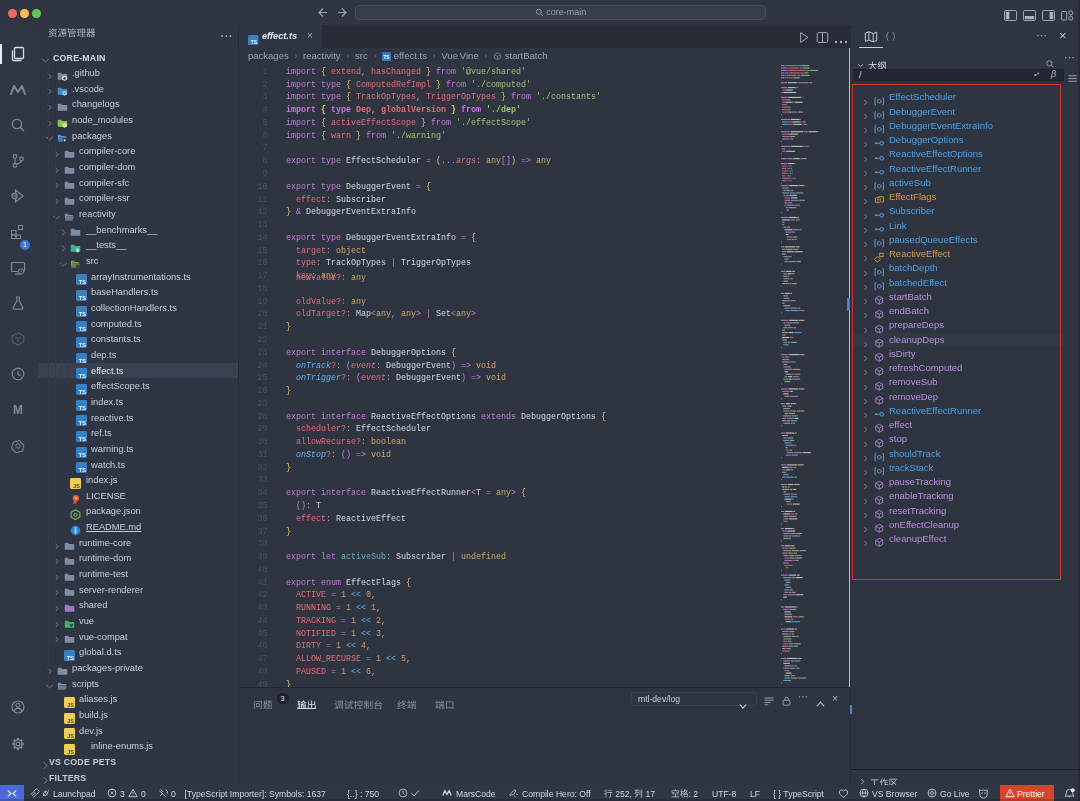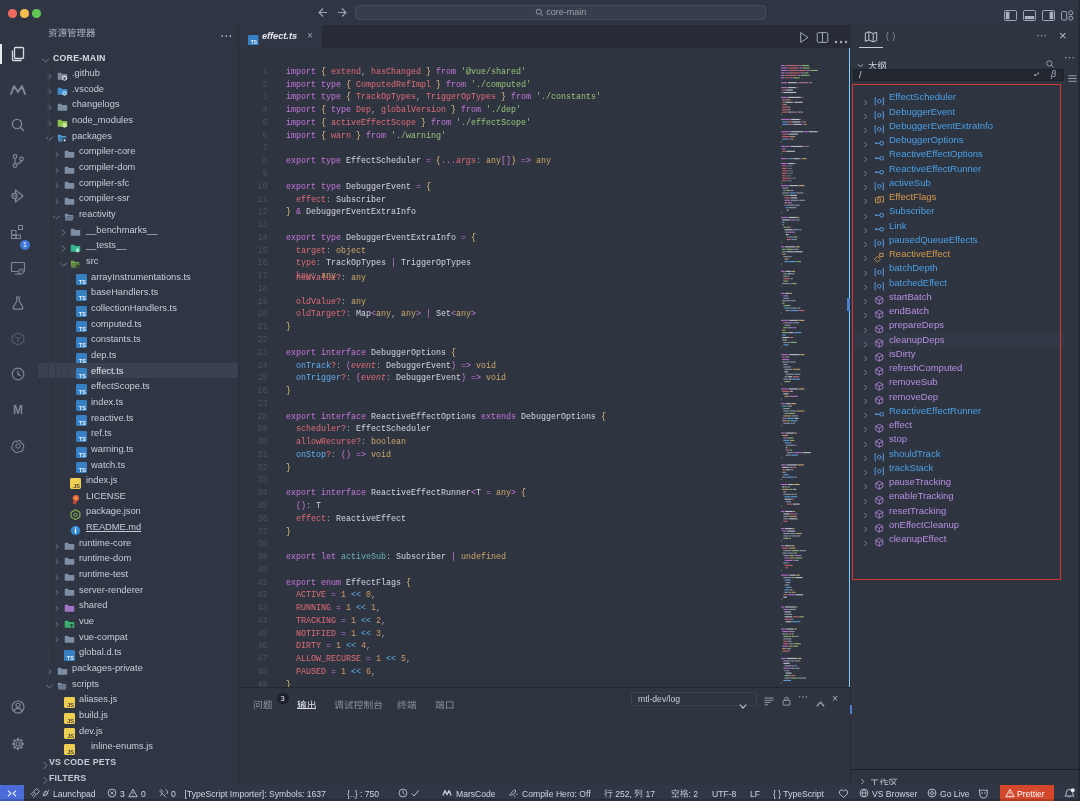--- a/index.html
+++ b/index.html
@@ -11,21 +11,21 @@
 .sidebar{left:38px;top:25px;width:200px;height:760px;background:#303544;}
 .editor{left:238px;top:25px;width:611px;height:760px;background:#2f3441;border-left:1px solid #282c36;}
 .rightpanel{left:850px;top:25px;width:230px;height:760px;background:#2f3441;border-left:1px solid #282c36;}
 .statusbar{left:0;top:785px;width:1080px;height:16px;background:#303644;color:#ced5e2;font-size:8.6px;}
 .tabbar{left:0;top:0;width:611px;height:23px;background:#272b35;}
 .activetab{position:absolute;left:0;top:0;width:83px;height:23px;background:#303543;}
 .row{position:absolute;white-space:nowrap;color:#c6cdd8;font-size:9.3px;}
 .cl{position:absolute;left:47px;height:12.77px;line-height:12.77px;white-space:pre;font-family:"Liberation Mono",monospace;font-size:8.33px;color:#9aa3b2;}
 .ln{position:absolute;width:28.5px;text-align:right;height:12.77px;line-height:12.77px;font-family:"Liberation Mono",monospace;font-size:8.33px;color:#4a5262;}
 .k{color:#c678dd;}.r{color:#e06c75;}.s{color:#98c379;}.g{color:#e5c07b;}
-.b{color:#61afef;}.t{color:#cda869;}.w{color:#d3d7df;}.cy{color:#64b1b7;}
+.b{color:#61afef;font-style:italic;}.t{color:#cda869;}.w{color:#d3d7df;}.cy{color:#64b1b7;}
 .n{color:#d19a66;}.p2{color:#c678dd;}.i{font-style:italic;}.op{color:#5aa9dd;}
 .orow{position:absolute;white-space:nowrap;font-size:9.5px;left:0;width:100%;height:14.25px;line-height:14.25px;}
 svg{display:inline-block;}
 </style></head><body>
 <div class="window">
     <div class="abs titlebar">
       <div class="tl" style="left:8px;background:#ee6a5e;"></div>
       <div class="tl" style="left:20px;background:#f5bd4f;"></div>
       <div class="tl" style="left:32px;background:#62c454;"></div>
       <div class="abs" style="left:316px;top:5px;"><svg style="" width="13" height="15" viewBox="0 0 13 15">
@@ -451,28 +451,34 @@
         </svg></div>
       <div class="abs" style="left:577px;top:5px;"><svg style="" width="13" height="13" viewBox="0 0 16 16">
           <rect x="1.5" y="2" width="13" height="12" rx="1.5" stroke="#a6aebb" stroke-width="1.2" fill="none"></rect>
           <path d="M8 2 V14" stroke="#a6aebb" stroke-width="1.2"></path>
         </svg></div>
       <div class="abs" style="left:595px;top:6px;"><svg style="" width="14" height="8" viewBox="0 0 14 8">
           <circle cx="2" cy="5" r="1.2" fill="#a6aebb"></circle>
           <circle cx="7" cy="5" r="1.2" fill="#a6aebb"></circle>
           <circle cx="12" cy="5" r="1.2" fill="#a6aebb"></circle>
         </svg></div>
+      <div class="abs" style="left:9px;top:23px;height:16px;line-height:16px;font-size:9.5px;white-space:nowrap;color:#99a2b1;">packages <span style="color:#6b7383;margin:0 3px;">›</span> reactivity <span style="color:#6b7383;margin:0 3px;">›</span> src <span style="color:#6b7383;margin:0 3px;">›</span> <svg style="vertical-align:-1.5px;" width="9" height="9" viewBox="0 0 15 15">
+          <rect width="15" height="15" rx="2" fill="#3178c6"></rect>
+          <text x="7.5" y="11" font-size="8" font-weight="bold" fill="#fff" text-anchor="middle" font-family="Liberation Sans">TS</text>
+        </svg> effect.ts <span style="color:#6b7383;margin:0 3px;">›</span> Vue Vine <span style="color:#6b7383;margin:0 3px;">›</span> <svg style="vertical-align:-1.5px;" width="9" height="9" viewBox="0 0 16 16">
+          <path d="M8 1.5 l5.5 3 v6 l-5.5 3 l-5.5-3 v-6 Z M2.5 4.8 L8 7.8 l5.5-3 M8 7.8 V13.2" stroke="#8d96a6" stroke-width="1.1" fill="none" stroke-linejoin="round"></path>
+        </svg> startBatch</div>
       <div class="ln" style="left:0px;top:40.80px;">1</div>
       <div class="cl" style="top:40.80px;"><span class="k">import</span> <span class="g">{</span> <span class="r">extend</span>, <span class="r">hasChanged</span> <span class="g">}</span> <span class="k">from</span> <span class="s">'@vue/shared'</span></div>
       <div class="ln" style="left:0px;top:53.57px;">2</div>
       <div class="cl" style="top:53.57px;"><span class="k">import type</span> <span class="g">{</span> <span class="r">ComputedRefImpl</span> <span class="g">}</span> <span class="k">from</span> <span class="s">'./computed'</span></div>
       <div class="ln" style="left:0px;top:66.34px;">3</div>
       <div class="cl" style="top:66.34px;"><span class="k">import type</span> <span class="g">{</span> <span class="r">TrackOpTypes</span>, <span class="r">TriggerOpTypes</span> <span class="g">}</span> <span class="k">from</span> <span class="s">'./constants'</span></div>
       <div class="ln" style="left:0px;top:79.11px;">4</div>
-      <div class="cl" style="top:79.11px;"><span class="k">import</span> <span class="g">{</span> <span class="k">type</span> <span class="r">Dep</span>, <span class="r">globalVersion</span> <span class="g">}</span> <span class="k">from</span> <span class="s">'./dep'</span></div>
+      <div class="cl" style="top:79.11px;font-weight:bold;"><span class="k">import</span> <span class="g">{</span> <span class="k">type</span> <span class="r">Dep</span>, <span class="r">globalVersion</span> <span class="g">}</span> <span class="k">from</span> <span class="s">'./dep'</span></div>
       <div class="ln" style="left:0px;top:91.88px;">5</div>
       <div class="cl" style="top:91.88px;"><span class="k">import</span> <span class="g">{</span> <span class="r">activeEffectScope</span> <span class="g">}</span> <span class="k">from</span> <span class="s">'./effectScope'</span></div>
       <div class="ln" style="left:0px;top:104.65px;">6</div>
       <div class="cl" style="top:104.65px;"><span class="k">import</span> <span class="g">{</span> <span class="r">warn</span> <span class="g">}</span> <span class="k">from</span> <span class="s">'./warning'</span></div>
       <div class="ln" style="left:0px;top:117.42px;">7</div>
       <div class="ln" style="left:0px;top:130.19px;">8</div>
       <div class="cl" style="top:130.19px;"><span class="k">export type</span> <span class="w">EffectScheduler</span> <span class="k">=</span> <span class="g">(</span><span class="k">...</span><span class="r i">args</span>: <span class="t">any</span><span class="p2">[]</span><span class="g">)</span> <span class="k">=&gt;</span> <span class="t">any</span></div>
       <div class="ln" style="left:0px;top:142.96px;">9</div>
       <div class="ln" style="left:0px;top:155.73px;">10</div>
       <div class="cl" style="top:155.73px;"><span class="k">export type</span> <span class="w">DebuggerEvent</span> <span class="k">=</span> <span class="g">{</span></div>

